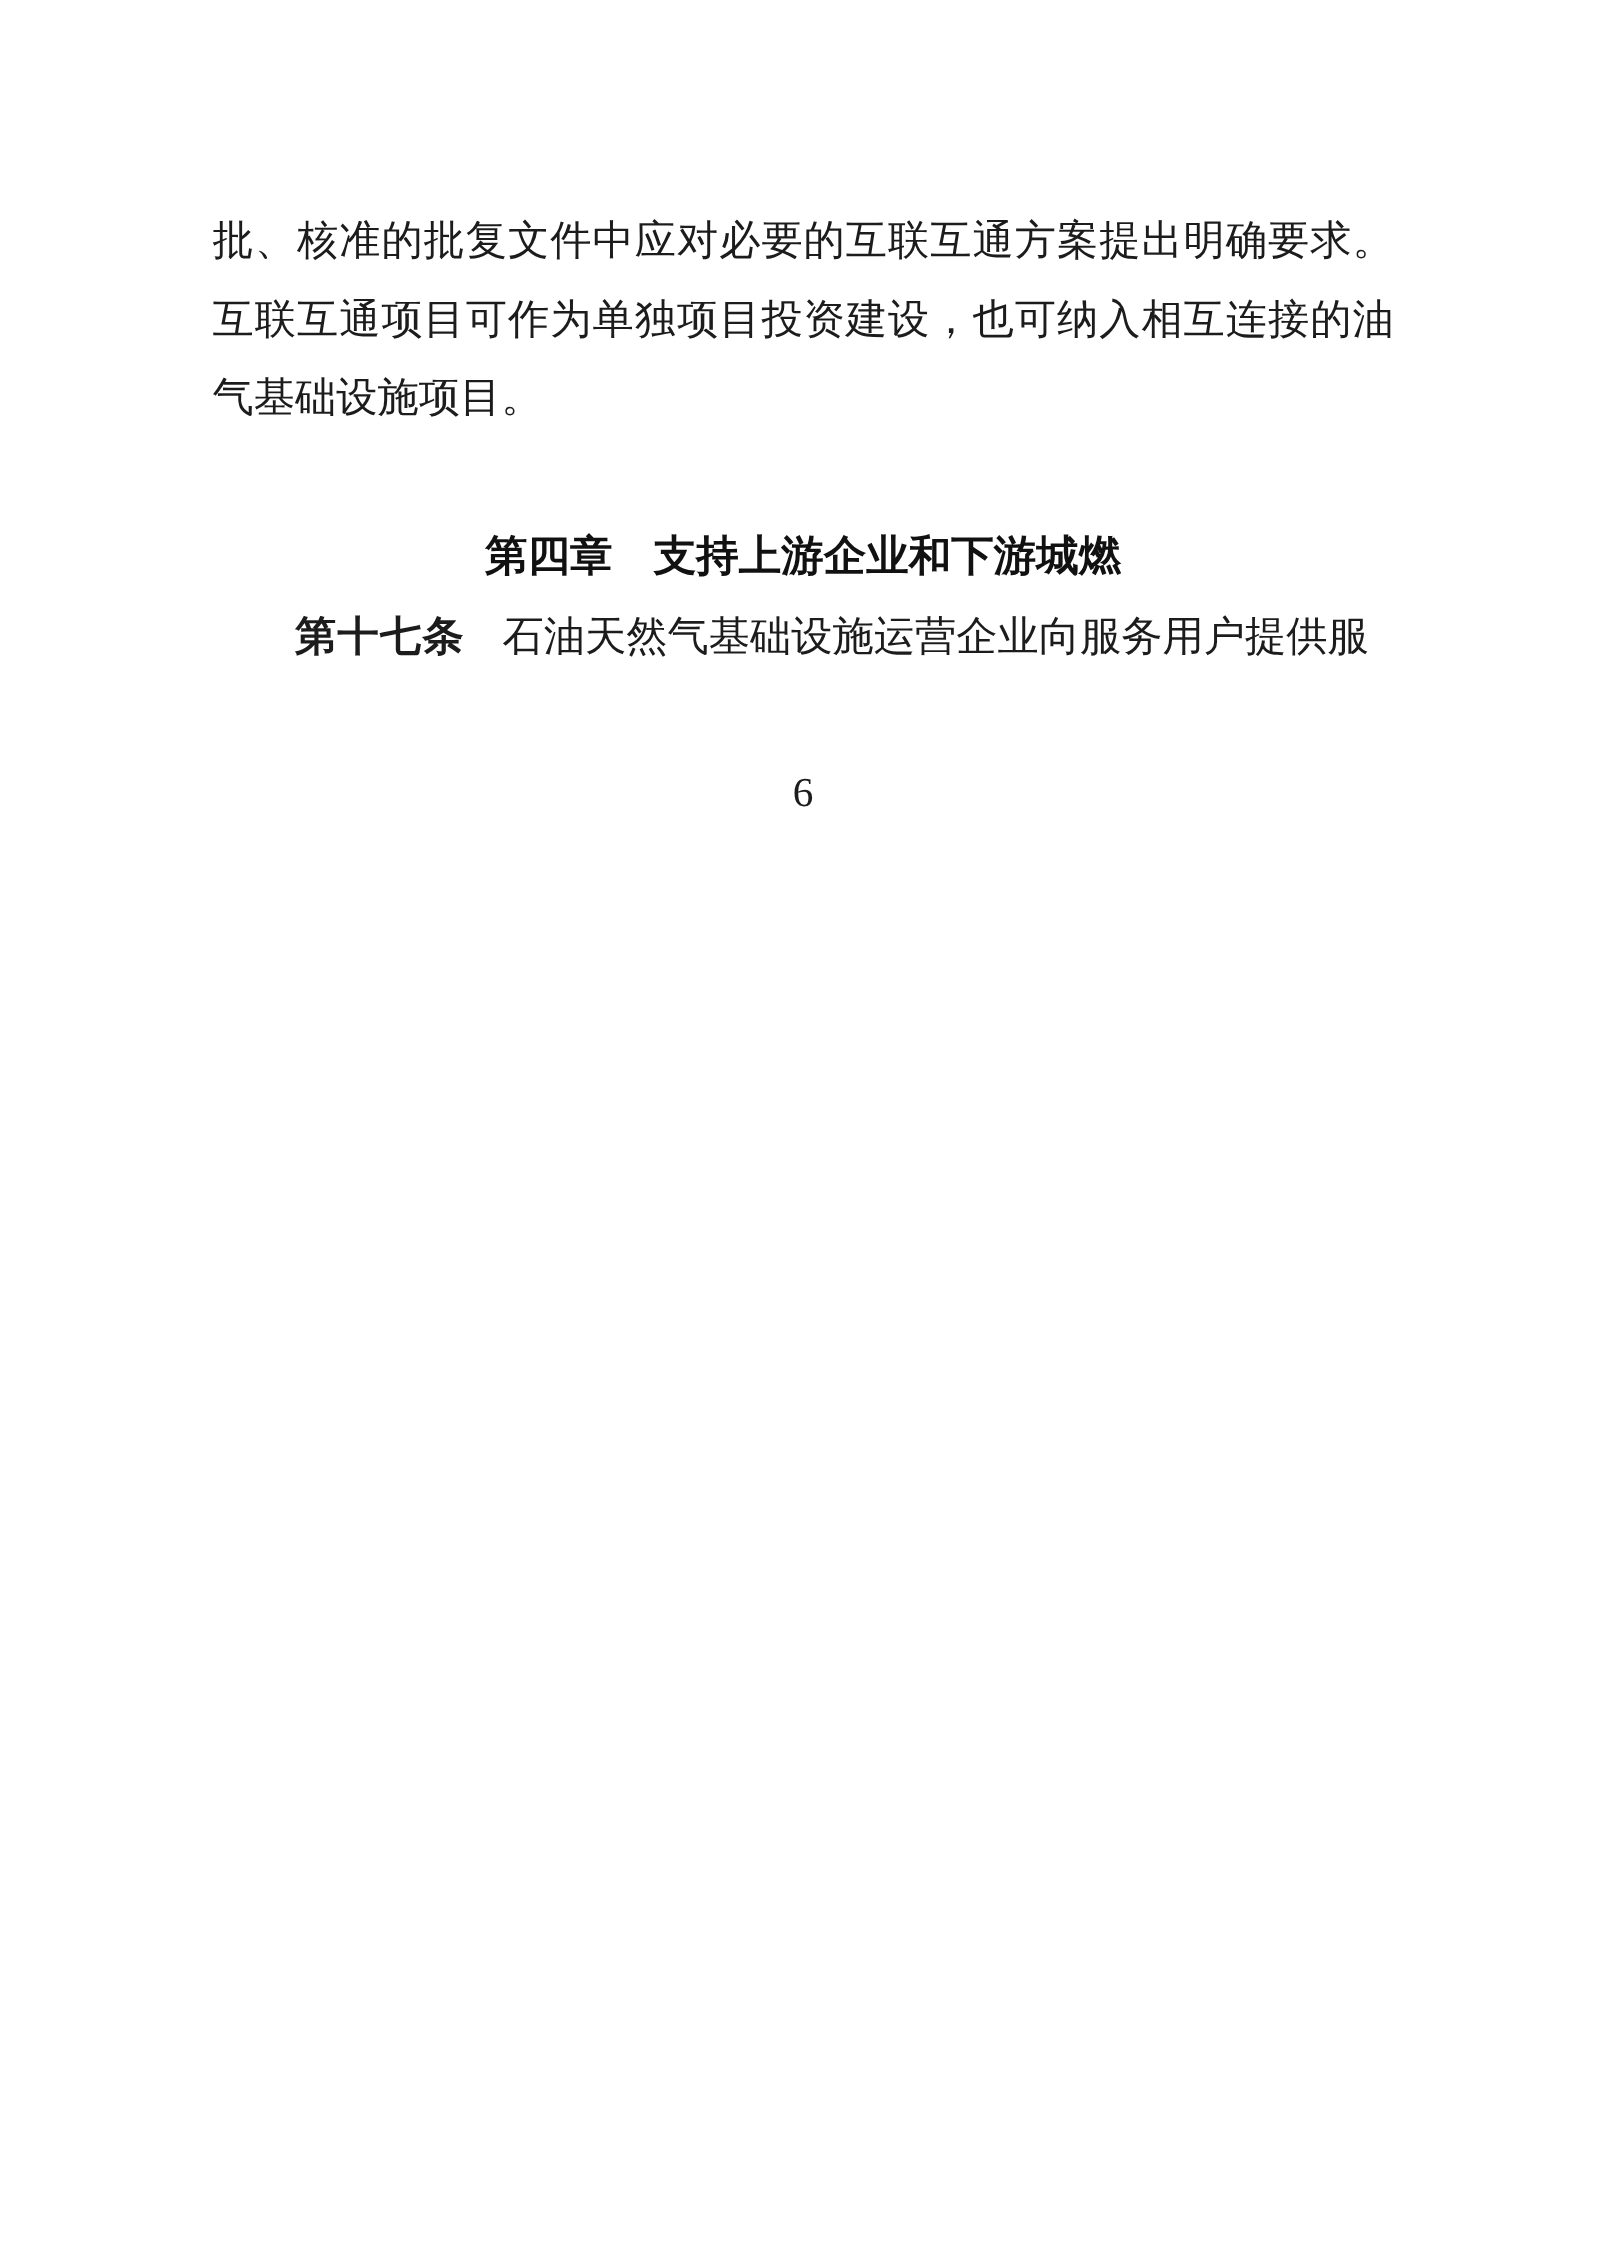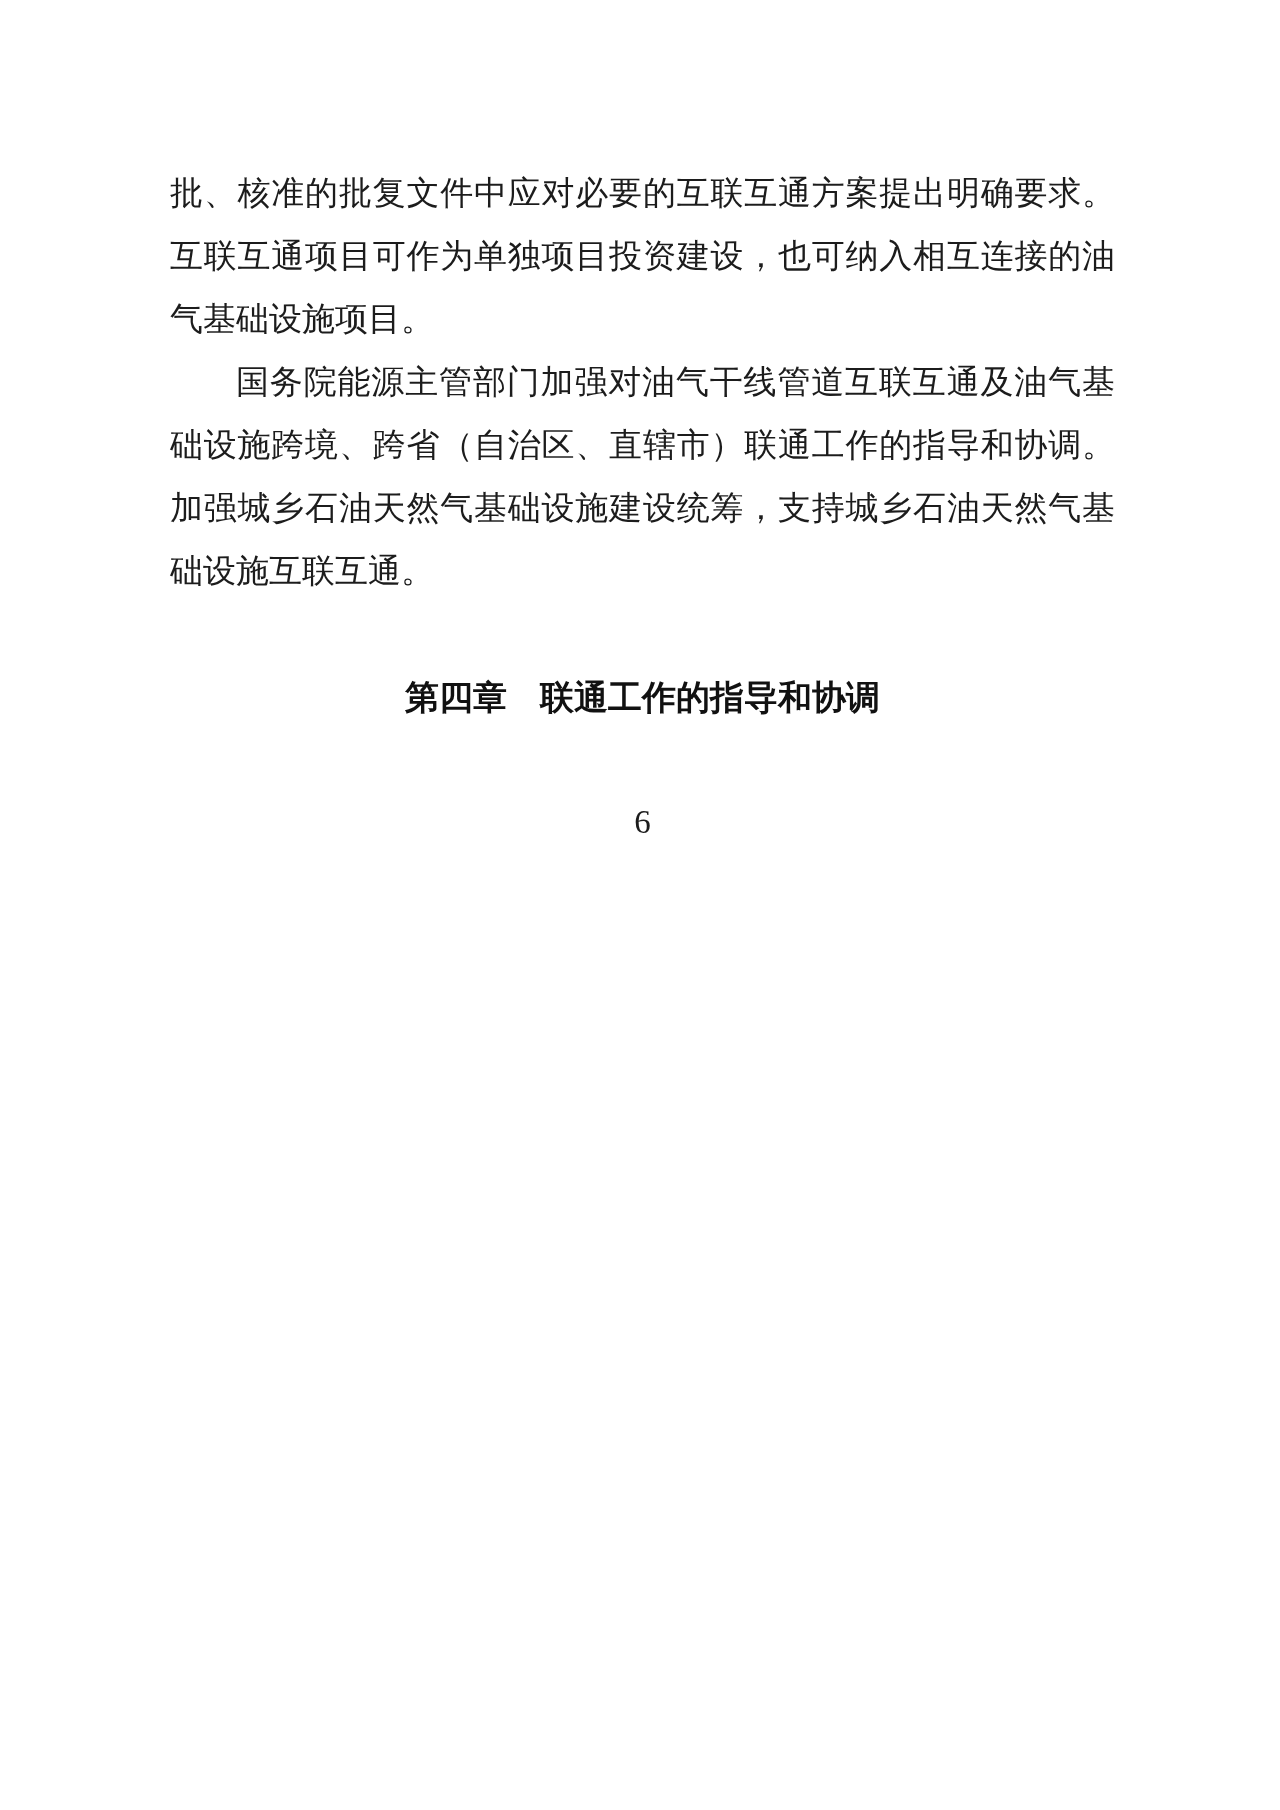--- a/index.html
+++ b/index.html
@@ -54,24 +54,26 @@
     color: #1c1c1c;
   }
 </style>
 </head>
 <body>
 
 <div class="page">
 
   <p class="body-p">批、核准的批复文件中应对必要的互联互通方案提出明确要求。互联互通项目可作为单独项目投资建设，也可纳入相互连接的油气基础设施项目。</p>
 
-  <p class="body-p indent">国务院能源主管部门加强对油气干线管道互联互通及油气基础设施跨境、跨省（自治区、直辖市）联通工作的指导和协调。加强城乡石油天然气基础设施建设统筹，支持城乡石油天然气基础设施互联互通。</p>
 
   <h2 class="chapter">
-    <span class="ch-num">第四章</span><span>联通工作的指导和协调</span>
+    <span class="ch-num">第四章</span><span>支持上游企业和下游城燃</span>
   </h2>
 
 
 
+  <p class="body-p indent">
+    <span class="art-label">第十七条</span><span>石油天然气基础设施运营企业向服务用户提供服</span>
+  </p>
 
   <div class="page-number">6</div>
 
 </div>
 
 </body></html>

